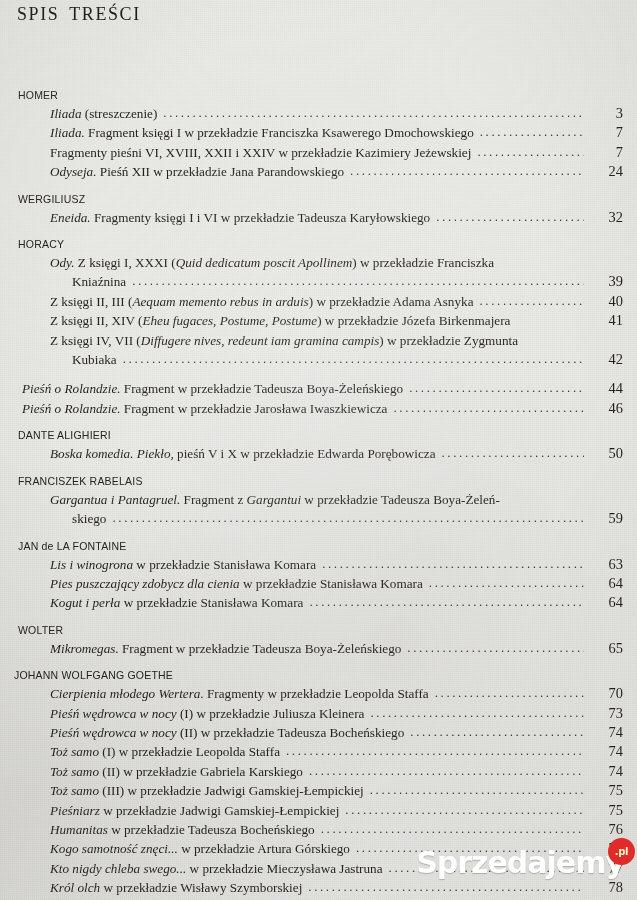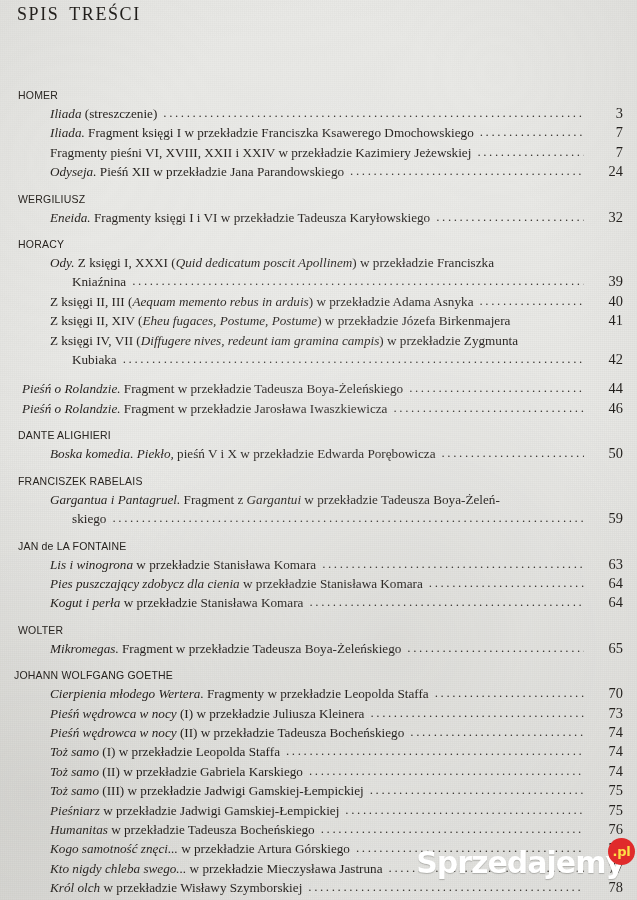--- a/index.html
+++ b/index.html
@@ -134,24 +134,24 @@
     color: #ffffff;
     letter-spacing: -1.0px;
     line-height: 30px;
     text-shadow: 0 1px 1px rgba(90,88,84,.35);
   }
   .wm-badge {
     width: 27px;
     height: 27px;
     border-radius: 50%;
     background: #e02b2b;
-    color: #fde047;
+    color: #fef9c3;
     font-family: "DejaVu Sans", "Liberation Sans", sans-serif;
     font-weight: bold;
-    font-size: 13px;
+    font-size: 10px;
     display: flex;
     align-items: center;
     justify-content: center;
     margin-left: -16px;
     margin-top: -10px;
     letter-spacing: -0.3px;
   }
 </style>
 </head>
 <body>

